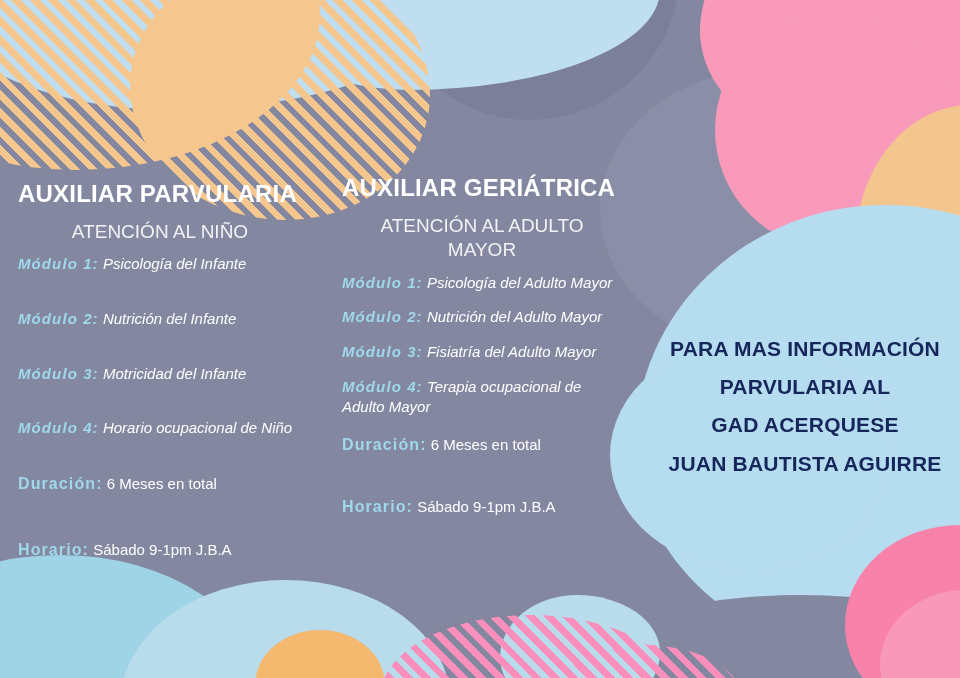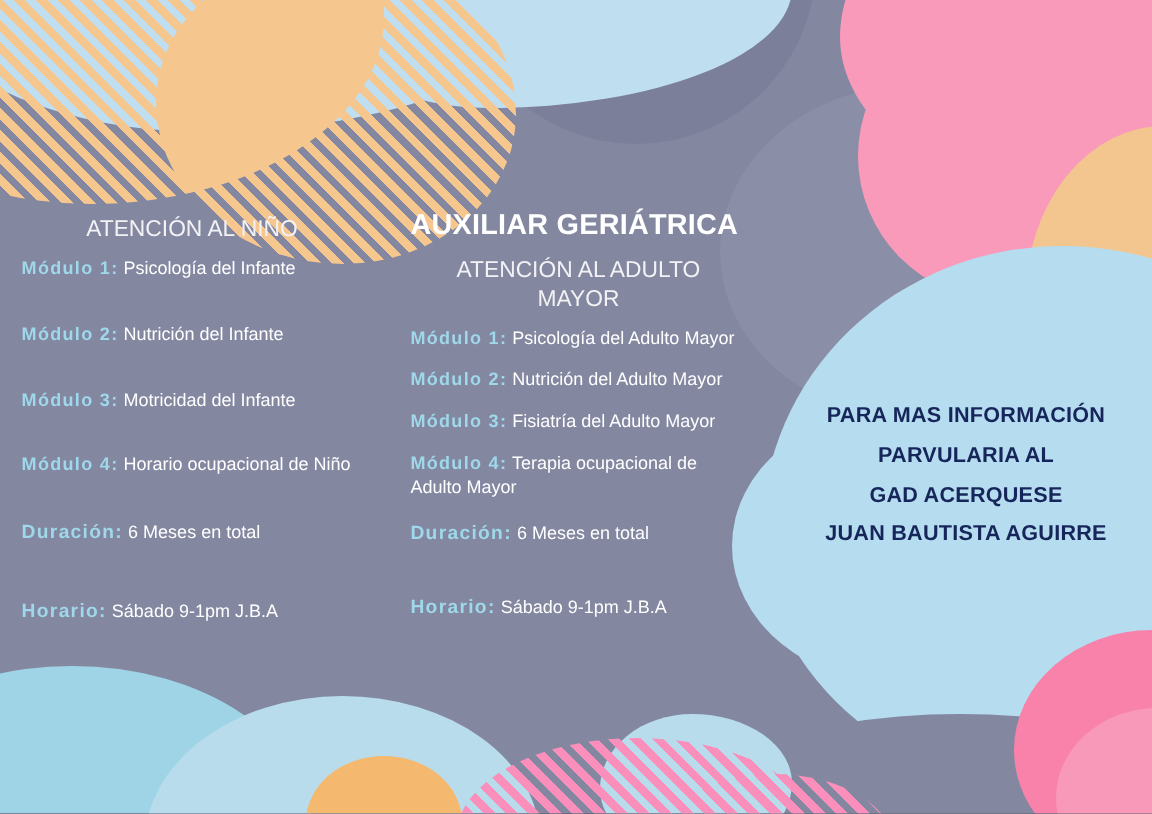--- a/index.html
+++ b/index.html
@@ -209,21 +209,21 @@
     font-size: 19px;
     font-weight: normal;
     color: #f2f2f5;
     margin: 0 0 10px 0;
     text-align: center;
     line-height: 1.28;
   }
   #col-parvularia .course-subtitle { padding-right: 36px; }
   #col-geriatrica .course-subtitle { padding: 0 14px; }
 
-  .module-list { margin: 0; padding: 0; list-style: none; }
+  .module-list { margin: 0; padding: 0; list-style: none; font-style: italic; }
   .module-row {
     font-size: 15px;
     line-height: 1.38;
     color: #ffffff;
   }
   #col-parvularia .module-row { margin-bottom: 34px; }
   #col-geriatrica .module-row { margin-bottom: 14px; }
 
   .module-label {
     color: #9fd8ea;
@@ -251,21 +251,21 @@
 
   
   #info-block {
     position: absolute;
     left: 660px;
     top: 330px;
     width: 290px;
     text-align: center;
     color: #16255a;
     font-weight: bold;
-    font-size: 18px;
+    font-size: 21px;
     line-height: 1.82;
     letter-spacing: 0.2px;
   }
   #info-block .info-line { white-space: nowrap; }
 </style>
 </head>
 <body>
 
 <div id="poster">
 
@@ -289,20 +289,21 @@
     <div class="blob blue-botmid"></div>
     <div class="blob orange-bot"></div>
     <div class="blob blue-bot-sliver"></div>
     <div class="blob stripe-pink"></div>
     <div class="blob stripe-pink2"></div>
   </div>
 
   <div id="content">
 
     <div class="column" id="col-parvularia">
+      <h1 class="course-title">AUXILIAR PARVULARIA</h1>
       <div class="course-subtitle">ATENCIÓN AL NIÑO</div>
 
       <ul class="module-list">
         <li class="module-row">
           <span class="module-label">Módulo 1:</span>
           <span class="module-text">Psicología del Infante</span>
         </li>
         <li class="module-row">
           <span class="module-label">Módulo 2:</span>
           <span class="module-text">Nutrición del Infante</span>

